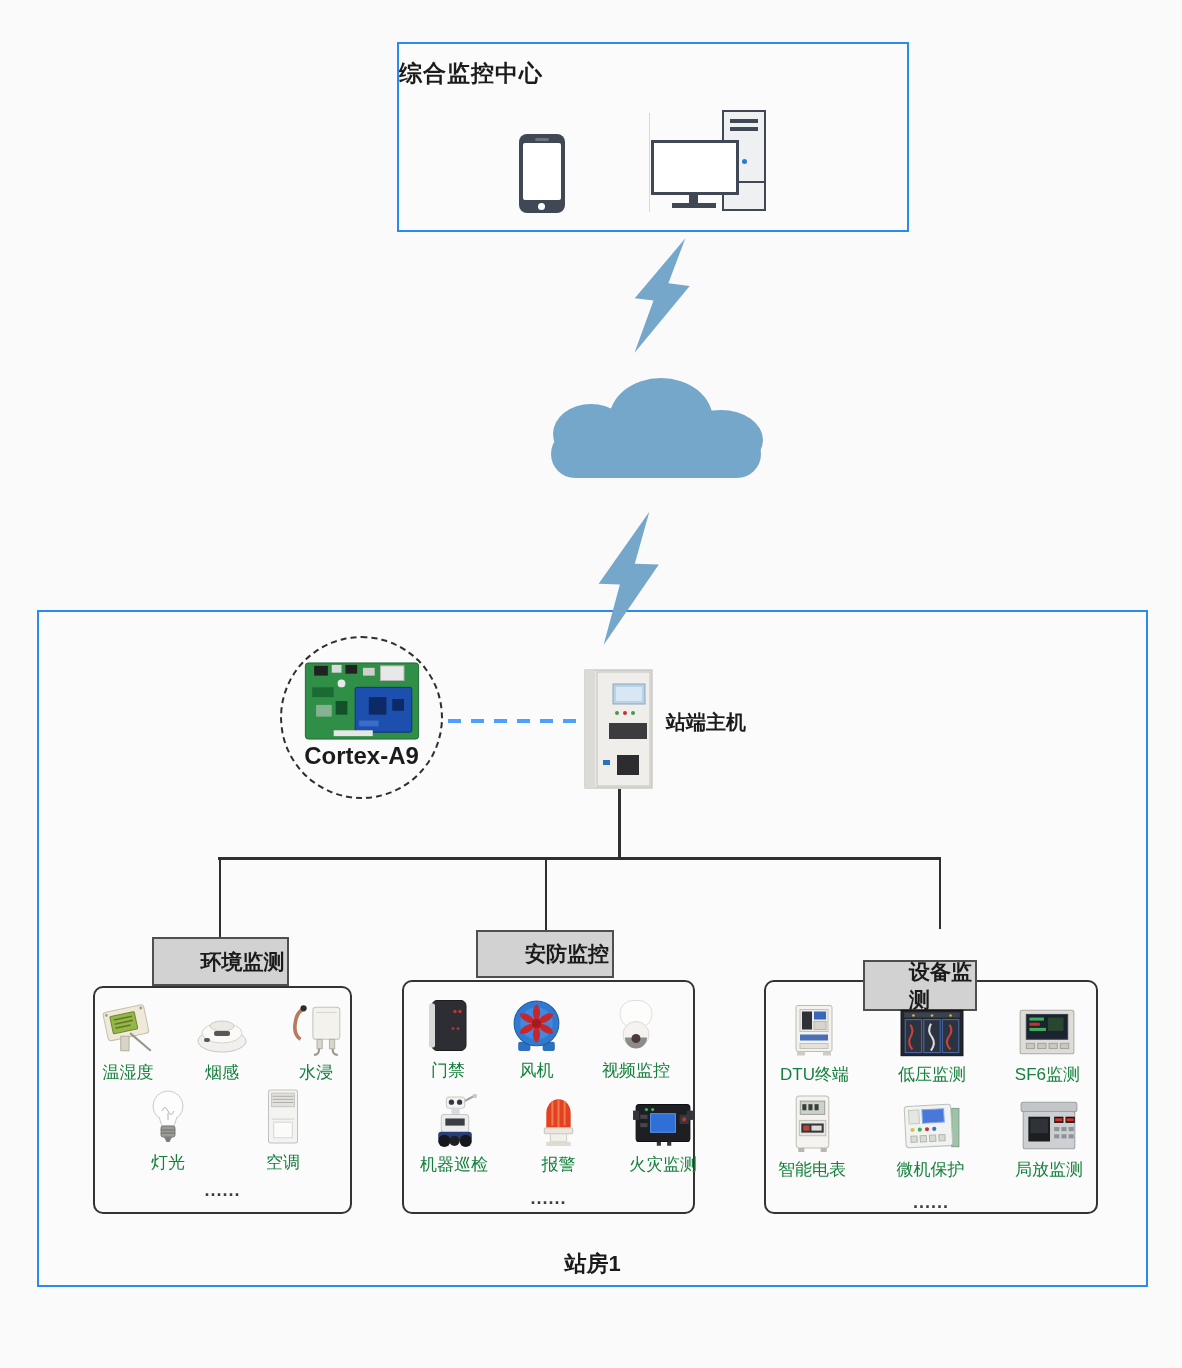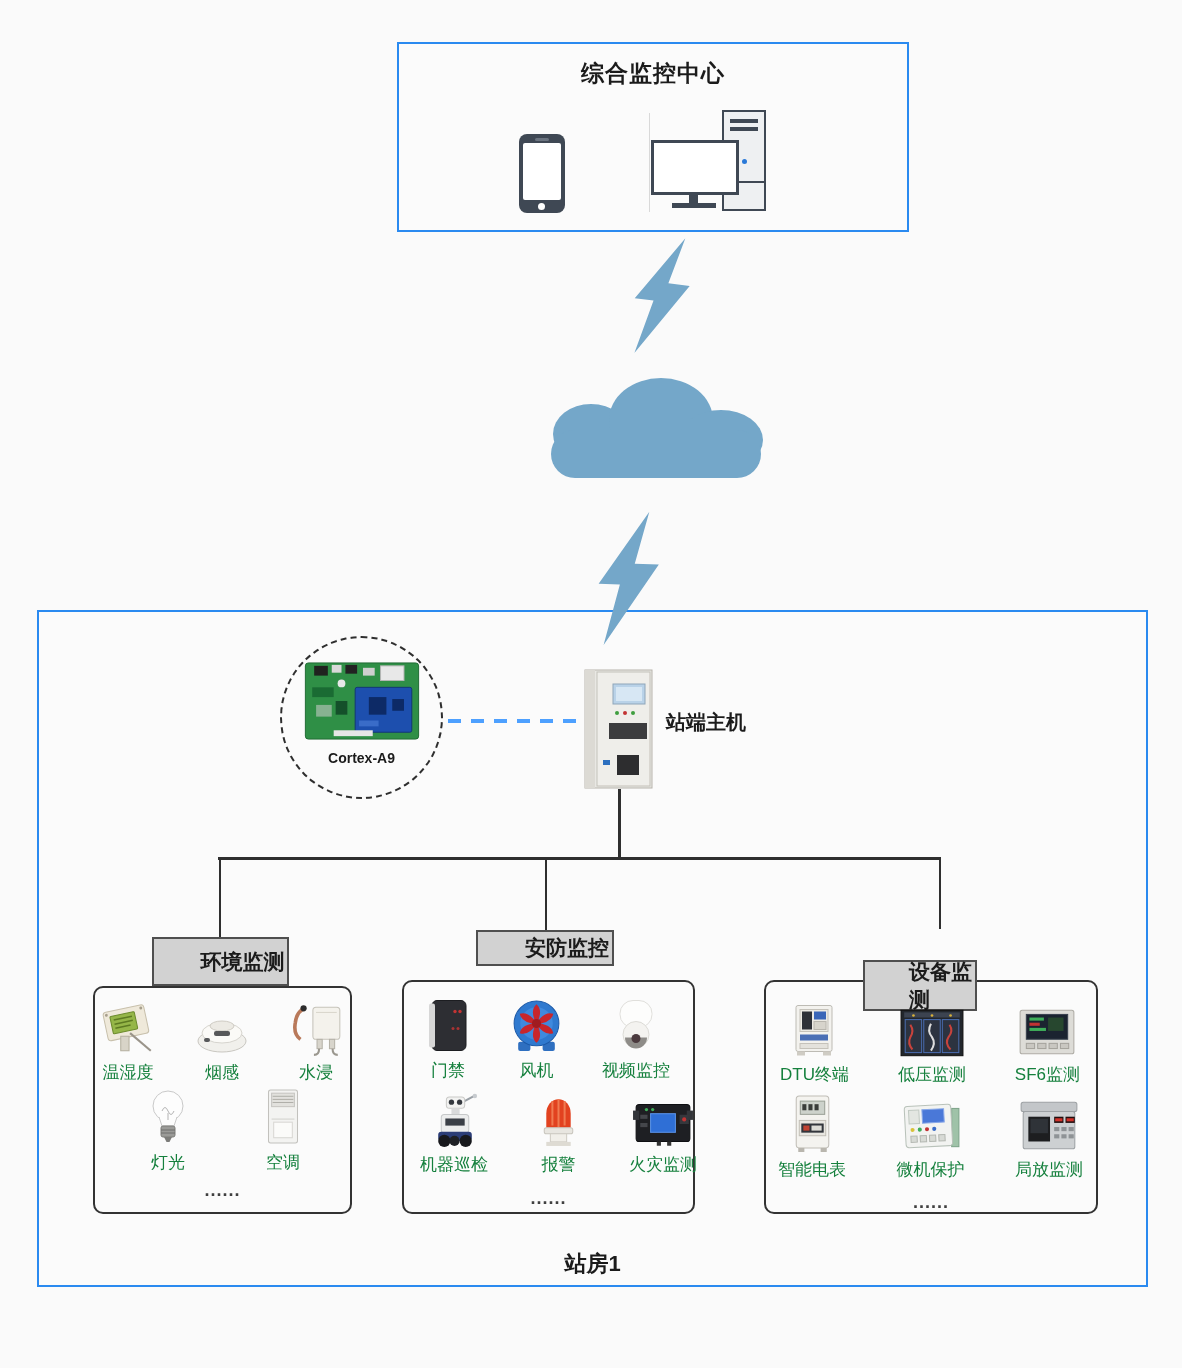--- a/index.html
+++ b/index.html
@@ -5,21 +5,21 @@
   html,body{margin:0;padding:0;background:#fafafa;}
   .stage{
     position:relative;width:1182px;height:1368px;background:#fafafa;overflow:hidden;
     font-family:"Liberation Sans","DejaVu Sans",sans-serif;color:#1b1b1b;
   }
   .abs{position:absolute;}
 
   
   .frame-blue{border:2px solid #2a8af0;background:#fbfbfb;}
   .mc-box{left:397px;top:42px;width:508px;height:186px;}
-  .mc-title{position:absolute;left:0;right:0;top:14px;text-align:center;font-size:23px;font-weight:700;letter-spacing:1px;}
+  .mc-title{position:absolute;left:0;right:0;top:14px;font-size:23px;font-weight:700;letter-spacing:1px;}
 
   
   .phone{left:519px;top:134px;width:46px;height:79px;background:#3f4854;border-radius:8px;}
   .phone-screen{position:absolute;left:4px;right:4px;top:9px;bottom:13px;background:#ffffff;border-radius:2px;}
   .phone-speaker{position:absolute;left:50%;top:4px;width:14px;height:3px;margin-left:-7px;background:#6b7480;border-radius:2px;}
   .phone-home{position:absolute;left:50%;bottom:3px;width:7px;height:7px;margin-left:-4px;background:#ffffff;border-radius:50%;}
 
   
   .pc{left:645px;top:110px;width:128px;height:106px;}
   .pc-line{position:absolute;left:4px;top:3px;width:1px;height:99px;background:#d9d9d9;}
@@ -33,21 +33,21 @@
   .pc-base{position:absolute;left:27px;top:93px;width:44px;height:5px;background:#3f4854;}
 
   
   .station-box{left:37px;top:610px;width:1107px;height:673px;}
   .station-label{position:absolute;left:0;right:0;bottom:6px;text-align:center;font-size:22px;font-weight:700;}
 
   
   .cortex-circle{left:280px;top:636px;width:163px;height:163px;border:2.5px dashed #2e2e2e;border-radius:50%;box-sizing:border-box;
     display:flex;flex-direction:column;align-items:center;}
   .cortex-circle svg{margin-top:22px;}
-  .cortex-label{margin-top:8px;font-size:14px;font-weight:700;}
+  .cortex-label{font-size:24px;font-weight:700;}
 
   .dash-link{left:448px;top:719px;width:134px;height:4px;
     background:repeating-linear-gradient(90deg,#4da0ff 0 13px,transparent 13px 23px);}
 
   .host-label{left:666px;top:709px;font-size:20px;font-weight:700;}
 
   
   .line{position:absolute;background:#2f2f2f;}
 
   
@@ -146,21 +146,21 @@
   </svg>
   <div class="abs host-label">站端主机</div>
 
   <div class="line" style="left:618px;top:789px;width:3px;height:70px;"></div>
   <div class="line" style="left:218px;top:857px;width:723px;height:3px;"></div>
   <div class="line" style="left:219px;top:858px;width:2px;height:80px;"></div>
   <div class="line" style="left:545px;top:858px;width:2px;height:73px;"></div>
   <div class="line" style="left:939px;top:858px;width:2px;height:71px;"></div>
 
   <div class="abs hdr" style="left:152px;top:937px;width:137px;height:49px;">环境监测</div>
-  <div class="abs hdr" style="left:476px;top:930px;width:138px;height:36px;">安防监控</div>
+  <div class="abs hdr" style="left:476px;top:930px;width:138px;height:48px;">安防监控</div>
   <div class="abs hdr" style="left:863px;top:960px;width:114px;height:51px;">设备监测</div>
 
   <div class="abs body-box" style="left:93px;top:986px;width:259px;height:228px;"></div>
   <div class="abs body-box" style="left:402px;top:980px;width:293px;height:234px;"></div>
   <div class="abs body-box" style="left:764px;top:980px;width:334px;height:234px;"></div>
 
   <div class="row" style="left:99px;top:998px;width:246px;">
     <div class="item">
       <div class="icon">
         <svg width="58" height="54" viewBox="0 0 56 52">

